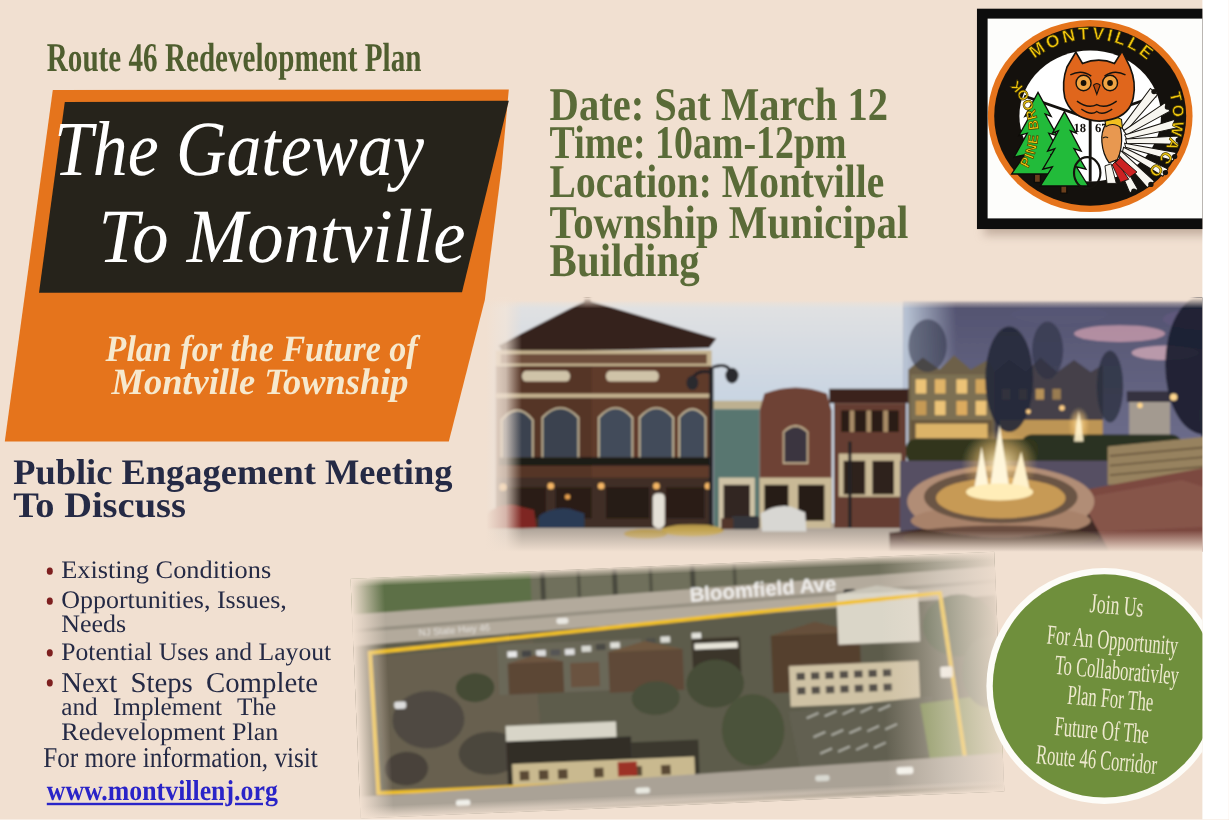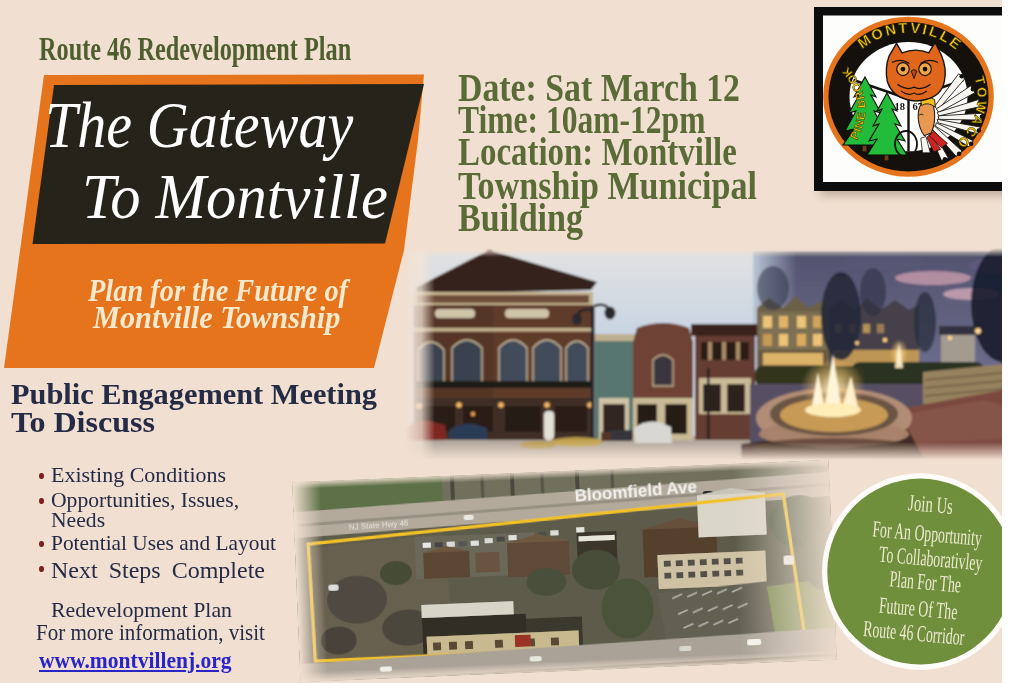--- a/index.html
+++ b/index.html
@@ -52,20 +52,21 @@
   <div class="tl" id="b2b" style="left:51px;top:510px;font-size:21px;color:#252a45;transform:scaleX(1.03);">Needs</div>
 
   <div class="abs" style="left:39px;top:541px;width:4.5px;height:6px;border-radius:50%;background:#7d1f1f;"></div>
 
   <div class="tl" id="b3" style="left:51px;top:533px;font-size:21px;color:#252a45;transform:scaleX(1.018);">Potential Uses and Layout</div>
 
   <div class="abs" style="left:39px;top:566px;width:4.5px;height:6px;border-radius:50%;background:#7d1f1f;"></div>
 
   <div class="tl" id="b4" style="left:51px;top:558px;font-size:24px;color:#252a45;word-spacing:5px;">Next Steps Complete</div>
 
+  <div class="tl" id="b4b" style="left:51px;top:579px;font-size:21px;color:#252a45;word-spacing:7.5px;">and Implement The</div>
 
   <div class="tl" id="b4c" style="left:51px;top:600px;font-size:21px;color:#252a45;transform:scaleX(1.038);">Redevelopment Plan</div>
 
   <div class="tl" id="fm" style="left:36px;top:620px;font-size:24px;color:#252a45;transform:scaleX(0.876);">For more information, visit</div>
 
   <div class="tl" id="ln" style="left:39px;top:648px;font-size:24px;font-weight:bold;color:#2a24c8;text-decoration:underline;transform:scaleX(0.897);">www.montvillenj.org</div>
 
   <svg class="abs" style="left:405px;top:248px;" width="619" height="212" viewBox="0 0 619 212">
     <defs>
       <linearGradient id="daysky" x1="0" y1="0" x2="0" y2="1">

